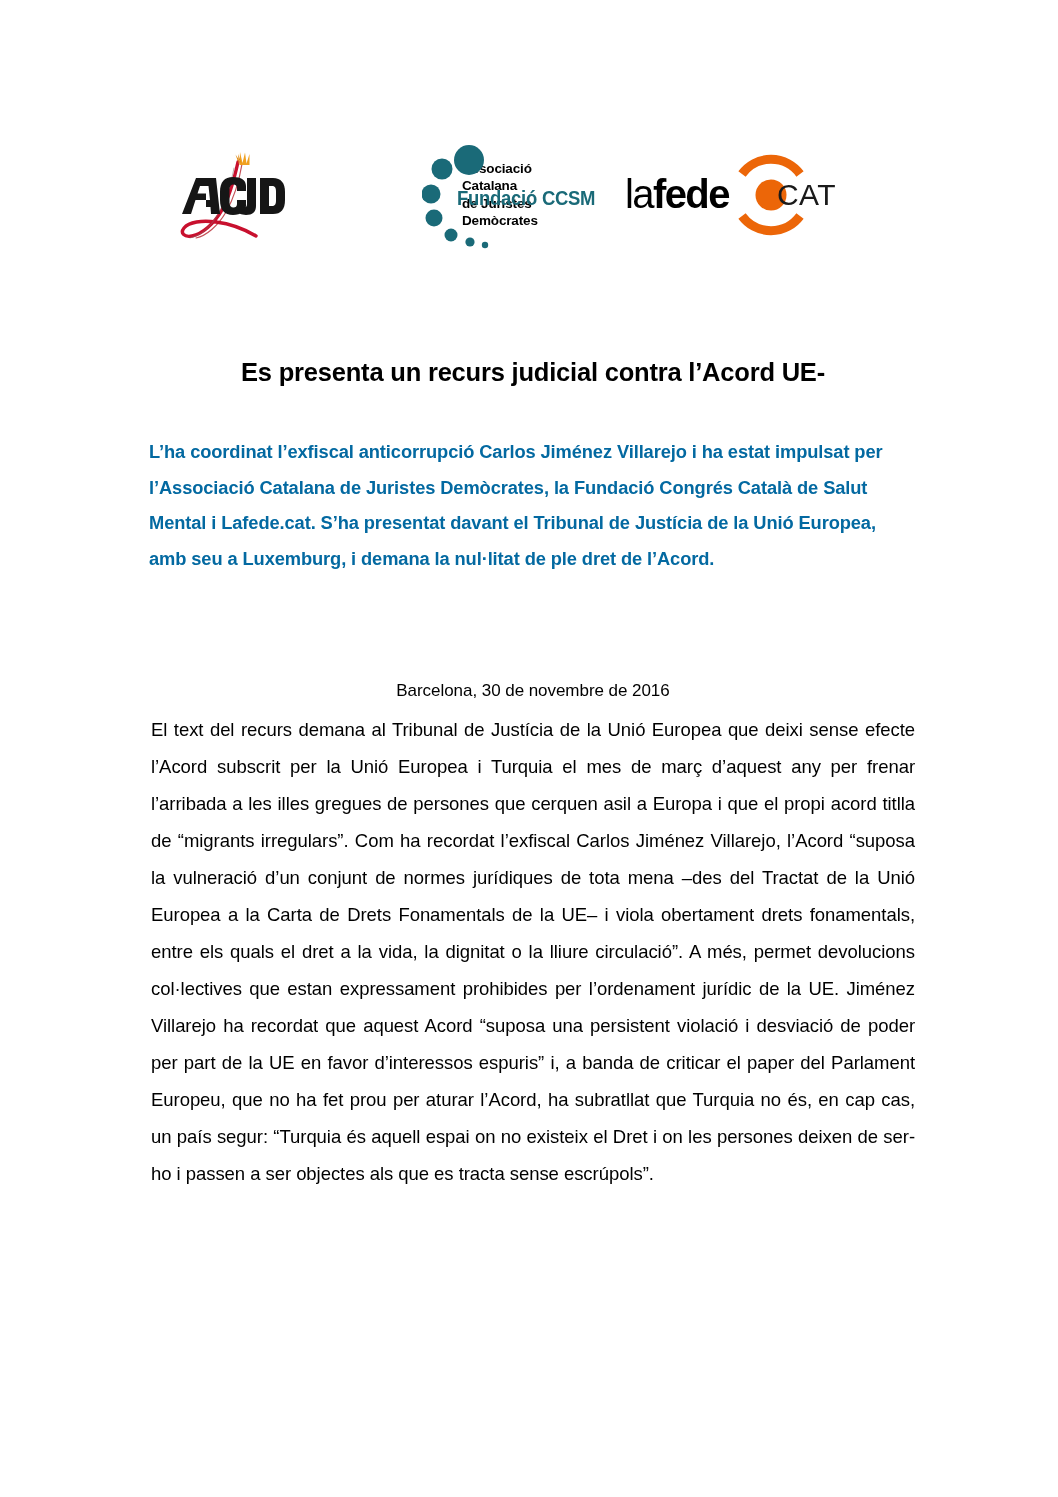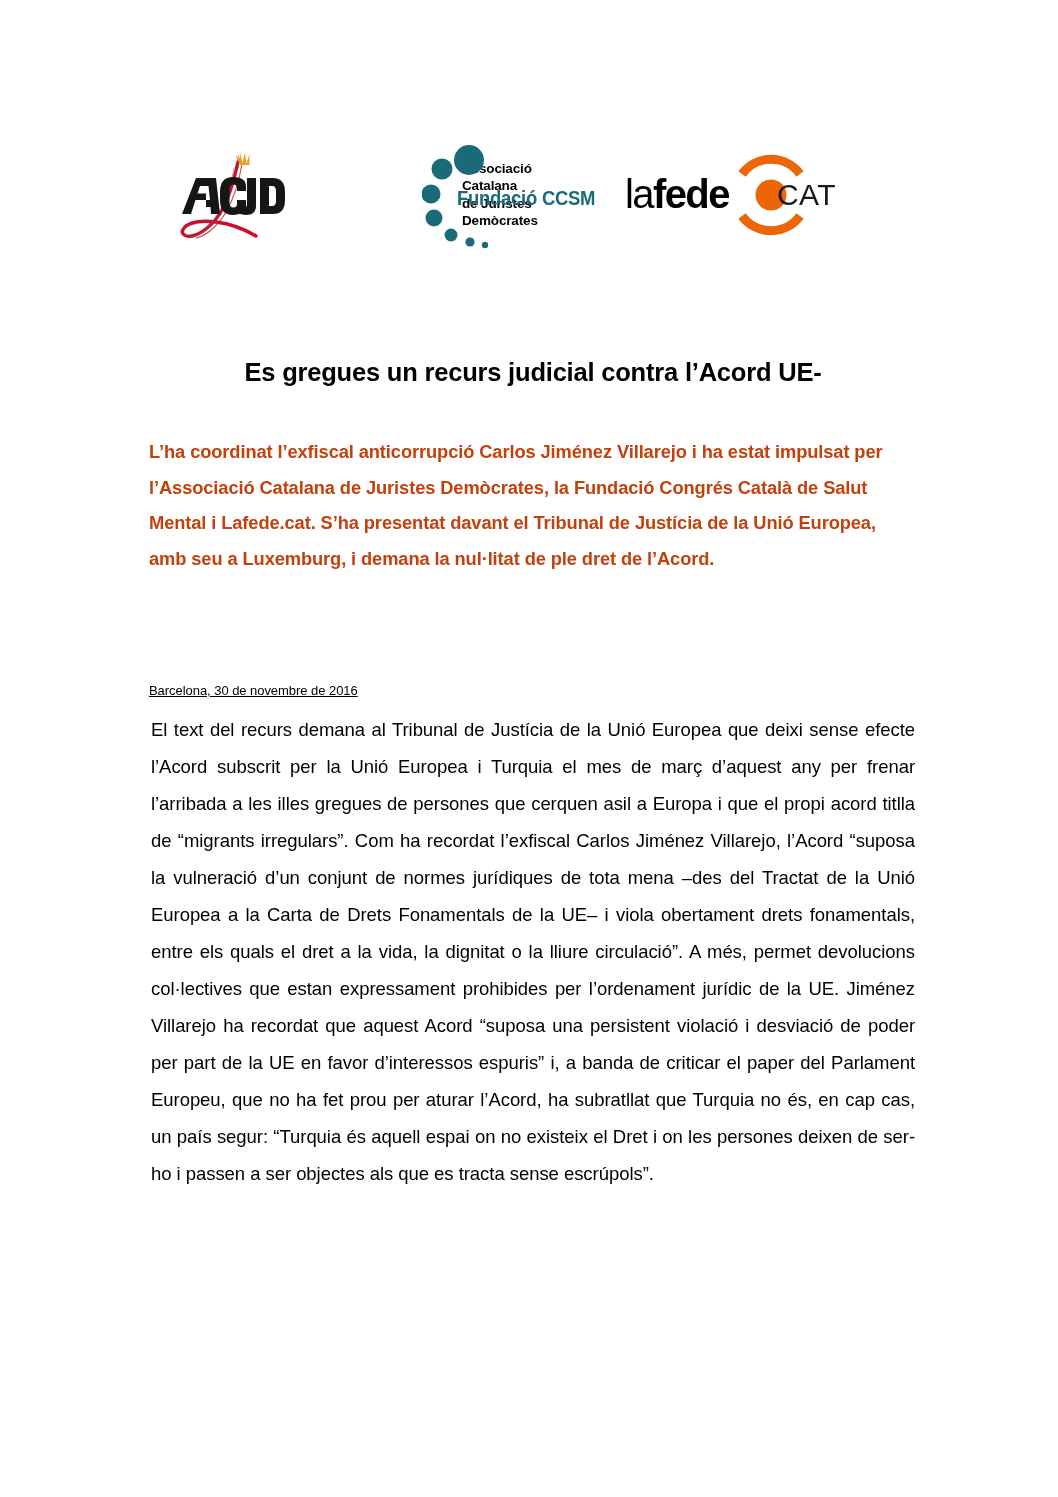--- a/index.html
+++ b/index.html
@@ -142,36 +142,35 @@
   .standfirst {
     position: absolute;
     left: 149px;
     top: 434px;
     width: 764px;
     font-size: 18.3px;
     font-weight: bold;
     line-height: 35.5px;
     letter-spacing: -0.1px;
     text-align: left;
-    color: #c2410c;
+    color: #0369a1;
   }
 
   
   .body-block {
     position: absolute;
     left: 149px;
     top: 672px;
     width: 768px;
   }
   .dateline {
-    font-size: 13px;
+    font-size: 17px;
     line-height: 37px;
-    text-align: left;
+    text-align: center;
     letter-spacing: -0.05px;
-    text-decoration: underline;
   }
   .para {
     font-size: 18.5px;
     line-height: 37px;
     text-align: justify;
     text-justify: inter-word;
     letter-spacing: -0.05px;
     margin: 2px;
   }
   .para.gap-before { margin-top: 37px; }
@@ -234,21 +233,21 @@
         <path d="M14 22 A36 36 0 0 1 72 22" fill="none" stroke="#ec6608" stroke-width="9" stroke-linecap="butt"></path>
         <path d="M14 64 A36 36 0 0 0 72 64" fill="none" stroke="#ec6608" stroke-width="9" stroke-linecap="butt"></path>
         <circle cx="43" cy="43" r="15.5" fill="#ec6608"></circle>
       </svg>
       <div class="lafede-cat">CAT</div>
     </div>
 
   </div>
 
   <h1 class="headline">
-    <span>Es gregues un recurs judicial contra l’Acord UE-</span><br>
+    <span>Es presenta un recurs judicial contra l’Acord UE-</span><br>
   </h1>
 
   <div class="standfirst">L’ha coordinat l’exfiscal anticorrupció Carlos Jiménez Villarejo i ha estat impulsat per l’Associació Catalana de Juristes Demòcrates, la Fundació Congrés Català de Salut Mental i Lafede.cat. S’ha presentat davant el Tribunal de Justícia de la Unió Europea, amb seu a Luxemburg, i demana la nul·litat de ple dret de l’Acord.</div>
 
   <div class="body-block">
     <div class="dateline">Barcelona, 30 de novembre de 2016</div>
     <p class="para">El text del recurs demana al Tribunal de Justícia de la Unió Europea que deixi sense efecte l’Acord subscrit per la Unió Europea i Turquia el mes de març d’aquest any per frenar l’arribada a les illes gregues de persones que cerquen asil a Europa i que el propi acord titlla de “migrants irregulars”. Com ha recordat l’exfiscal Carlos Jiménez Villarejo, l’Acord “suposa la vulneració d’un conjunt de normes jurídiques de tota mena –des del Tractat de la Unió Europea a la Carta de Drets Fonamentals de la UE– i viola obertament drets fonamentals, entre els quals el dret a la vida, la dignitat o la lliure circulació”. A més, permet devolucions col·lectives que estan expressament prohibides per l’ordenament jurídic de la UE. Jiménez Villarejo ha recordat que aquest Acord “suposa una persistent violació i desviació de poder per part de la UE en favor d’interessos espuris” i, a banda de criticar el paper del Parlament Europeu, que no ha fet prou per aturar l’Acord, ha subratllat que Turquia no és, en cap cas, un país segur: “Turquia és aquell espai on no existeix el Dret i on les persones deixen de ser-ho i passen a ser objectes als que es tracta sense escrúpols”.</p>
   </div>
 
 </div>

